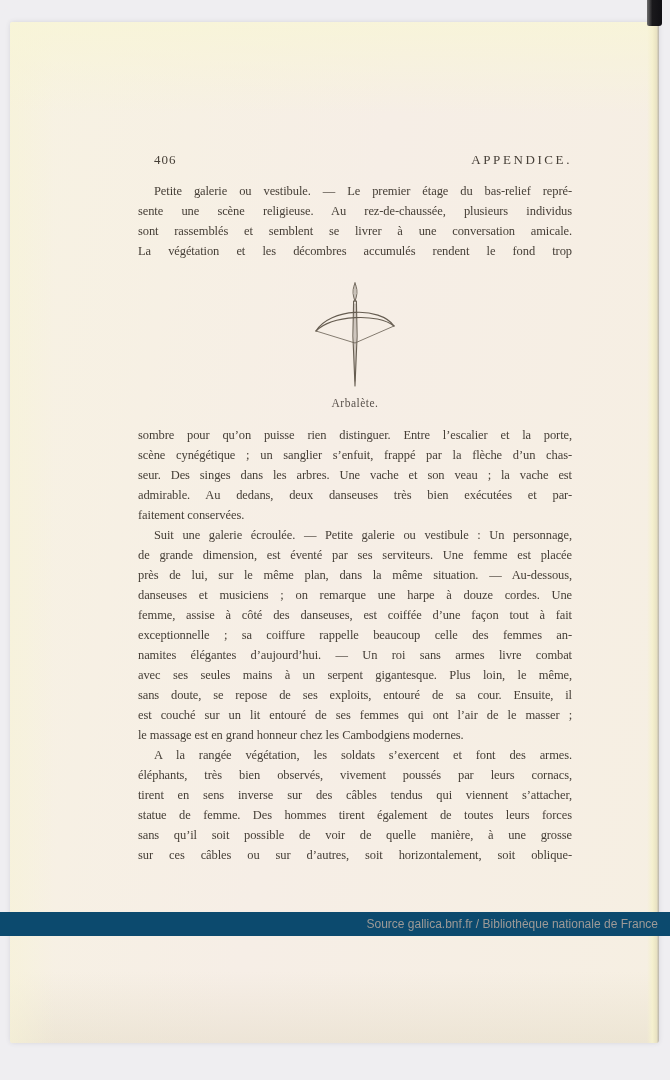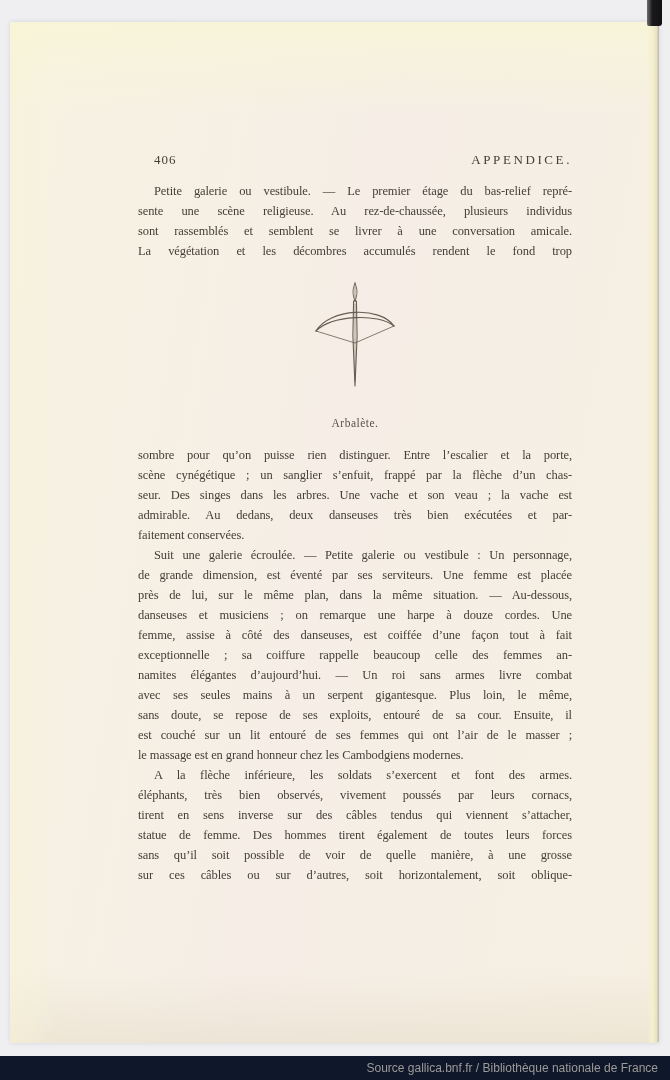--- a/index.html
+++ b/index.html
@@ -4,21 +4,21 @@
 <style>
   :root{
     --ink:#453e36;
     --paper:#f6efe2;
     --stage-bg:#efeef1;
   }
   *{margin:0;padding:0;box-sizing:border-box;}
   html,body{width:670px;height:1080px;overflow:hidden;}
   body{font-family:"Liberation Serif","DejaVu Serif",serif;background:var(--stage-bg);}
 
-  .stage{position:relative;width:670px;height:1080px;background:var(--stage-bg);border-radius:26px;}
+  .stage{position:relative;width:670px;height:936px;background:var(--stage-bg);border-radius:26px;}
 
   
   .page{
     position:absolute;left:10px;top:22px;width:649px;height:1021px;
     background:
       linear-gradient(180deg,rgba(248,245,215,.85) 0%,rgba(248,245,215,0) 9%),
       linear-gradient(90deg,rgba(247,243,214,.55) 0%,rgba(247,243,214,0) 7%),
       linear-gradient(180deg,rgba(0,0,0,0) 93%,rgba(210,200,170,.25) 100%),
       linear-gradient(100deg,#f7f2e2 0%,#f6eee6 48%,#f6efe2 100%);
     border-radius:2px 3px 3px 2px;
@@ -46,29 +46,29 @@
   .textblock{font-size:12.5px;line-height:20px;letter-spacing:-.1px;}
   #text-before{margin-top:13px;}
   .line{text-align:justify;text-align-last:justify;}
   .line.end{text-align-last:left;}
   .line.indent{text-indent:16px;}
   .it{}
 
   .illustration{margin-top:21px;text-align:center;}
   .illustration svg{display:block;margin:0 auto;}
   .figcap{
-    margin-top:21px;font-size:11.5px;letter-spacing:.5px;color:#58504a;
+    margin-top:1px;font-size:11.5px;letter-spacing:.5px;color:#58504a;
     text-align:center;line-height:16px;font-style:normal;
   }
   #text-after{margin-top:14px;}
 
   
   .footer{
     position:absolute;left:0;bottom:0;width:670px;height:24px;
-    background:#0f172a;
+    background:#0c4a6e;
     font-family:"Liberation Sans","DejaVu Sans",sans-serif;
     font-size:12px;color:#9d9a97;line-height:24px;text-align:right;
     padding-right:12px;
   }
 </style>
 </head>
 <body>
 
 <div class="stage">
 
@@ -123,21 +123,21 @@
             <div class="line"><span>danseuses et musiciens ; on remarque une harpe à douze cordes. Une</span></div>
             <div class="line"><span>femme, assise à côté des danseuses, est coiffée d’une façon tout à fait</span></div>
             <div class="line"><span>exceptionnelle ; sa coiffure rappelle beaucoup celle des femmes an-</span></div>
             <div class="line"><span>namites élégantes d’aujourd’hui. — Un roi sans armes livre combat</span></div>
             <div class="line"><span>avec ses seules mains à un serpent gigantesque. Plus loin, le même,</span></div>
             <div class="line"><span>sans doute, se repose de ses exploits, entouré de sa cour. Ensuite, il</span></div>
             <div class="line"><span>est couché sur un lit entouré de ses femmes qui ont l’air de le masser ;</span></div>
             <div class="line end"><span>le massage est en grand honneur chez les Cambodgiens modernes.</span></div>
           </div>
           <div class="para">
-            <div class="line indent"><span class="it">A la flèche inférieure,</span><span> les soldats s’exercent et font des armes.</span></div>
+            <div class="line indent"><span class="it">A la rangée végétation,</span><span> les soldats s’exercent et font des armes.</span></div>
           </div>
           <div class="para">
             <div class="line"><span>éléphants, très bien observés, vivement poussés par leurs cornacs,</span></div>
             <div class="line"><span>tirent en sens inverse sur des câbles tendus qui viennent s’attacher,</span></div>
             <div class="line"><span>statue de femme. Des hommes tirent également de toutes leurs forces</span></div>
             <div class="line"><span>sans qu’il soit possible de voir de quelle manière, à une grosse</span></div>
             <div class="line"><span>sur ces câbles ou sur d’autres, soit horizontalement, soit oblique-</span></div>
           </div>
         </div>
 

